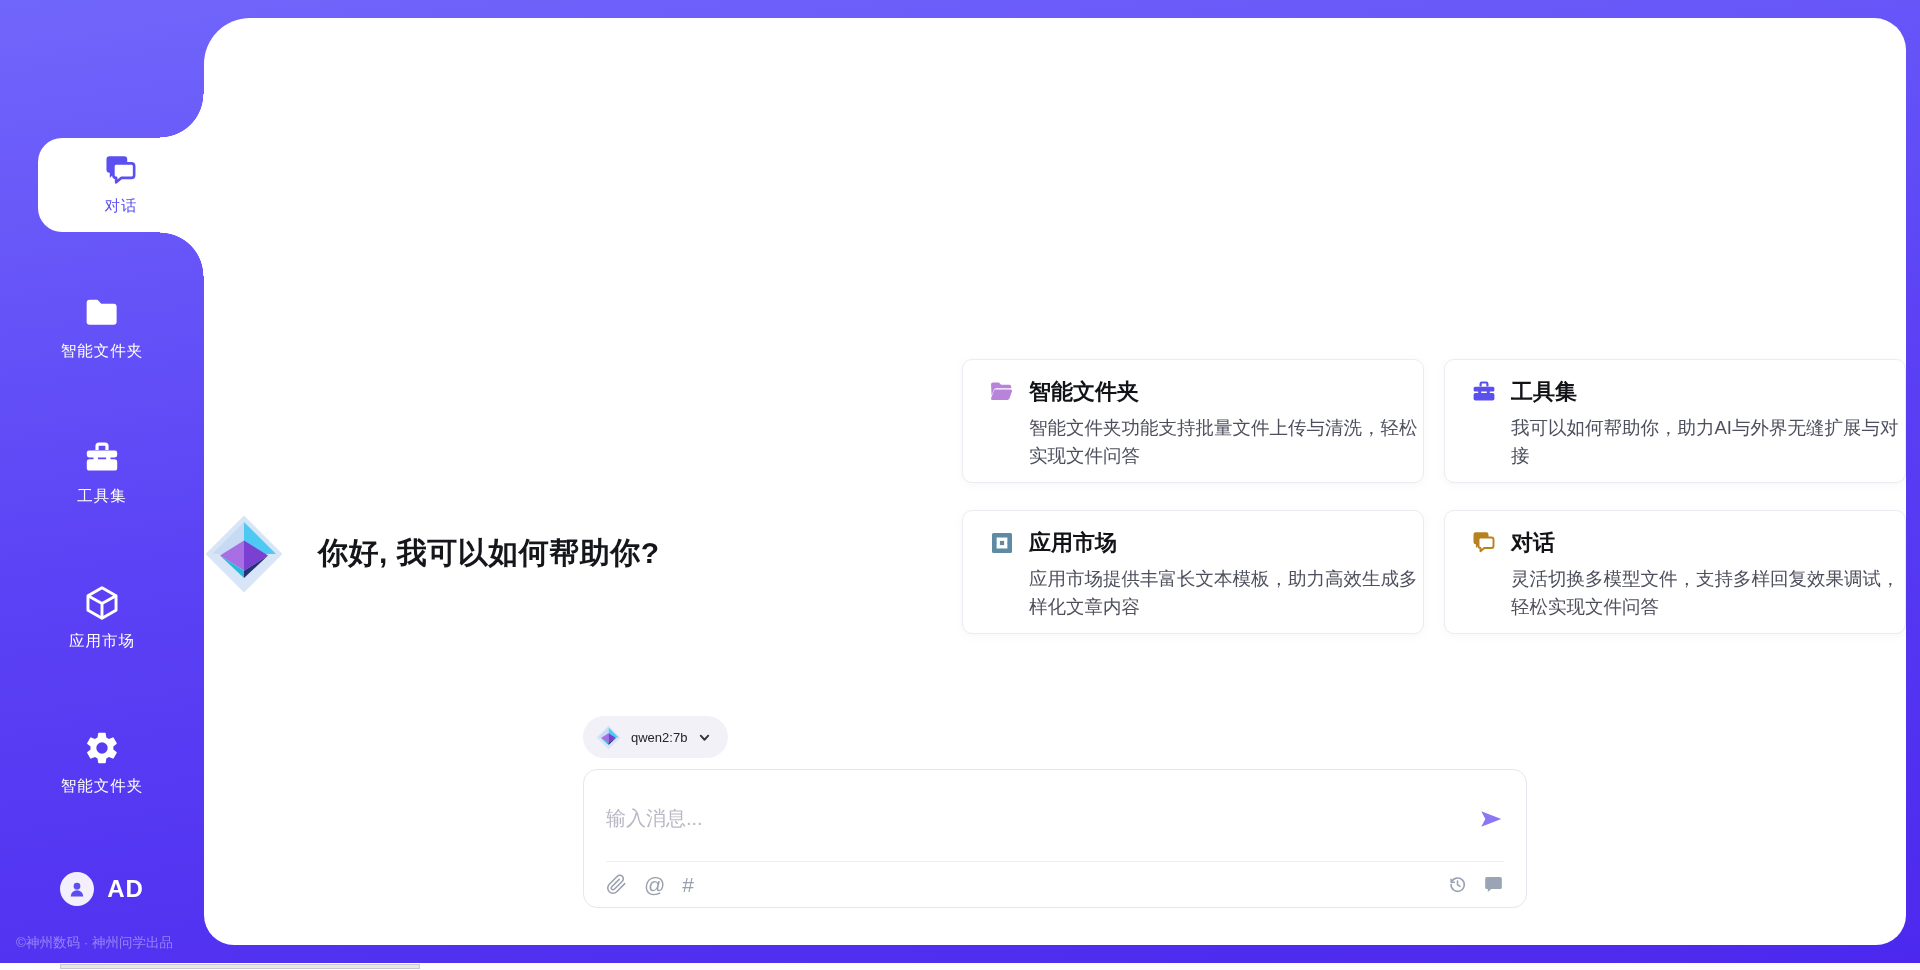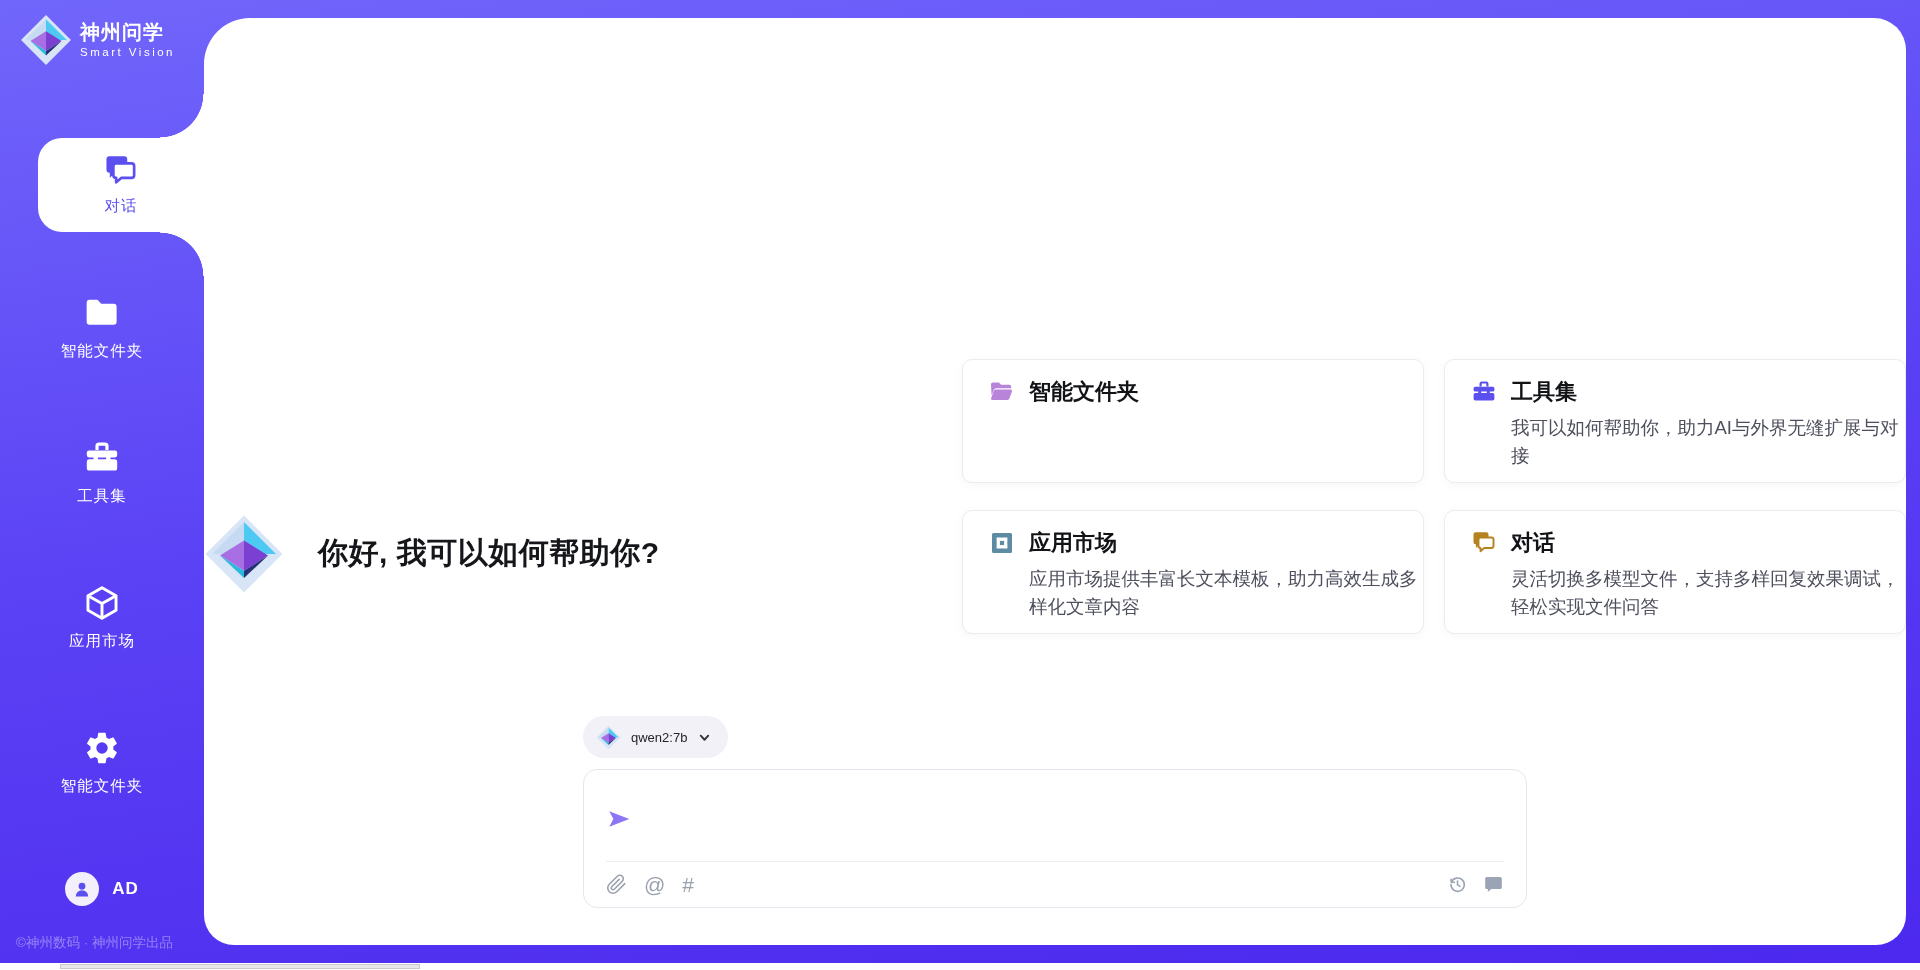--- a/index.html
+++ b/index.html
@@ -29,21 +29,21 @@
             align-items:center;gap:9px;cursor:pointer;}
   .nav-item svg{width:38px;height:38px;color:#fff;}
   .nav-label{font-size:15.5px;letter-spacing:1px;color:#fff;}
   .ni-folder{top:294px;} .ni-tool{top:439px;} .ni-market{top:584px;} .ni-settings{top:729px;}
 
   .user-row{position:absolute;left:0;top:872px;width:204px;display:flex;align-items:center;
             justify-content:center;gap:13px;cursor:pointer;}
   .avatar{width:34px;height:34px;border-radius:50%;background:#f3effc;display:flex;
           align-items:center;justify-content:center;}
   .avatar svg{width:20px;height:20px;}
-  .user-name{color:#fff;font-size:17px;font-weight:600;letter-spacing:1px;}
+  .user-name{color:#fff;font-size:24px;font-weight:600;letter-spacing:1px;}
   .copyright{position:absolute;left:16px;bottom:18px;font-size:13.5px;color:rgba(255,255,255,0.38);}
 
   
   .main{position:absolute;left:204px;top:18px;right:14px;bottom:25px;background:#fff;
         border-radius:46px 32px 30px 30px;}
   .content{height:100%;display:flex;flex-direction:row;align-items:center;position:relative;}
 
   .hero{margin-top:144px;width:944px;display:flex;align-items:center;gap:34px;}
   .hero svg{width:80px;height:80px;flex:0 0 auto;}
   .hero h1{margin:0;font-size:30px;font-weight:800;color:#15161a;letter-spacing:0.5px;}
@@ -151,29 +151,20 @@
     <symbol id="sym-chatfill" viewBox="0 0 24 24">
       <path d="M4.3 3.5h15.4A1.8 1.8 0 0 1 21.5 5.3v10a1.8 1.8 0 0 1-1.8 1.8H9.5l-4 3.4v-3.4h-1.2a1.8 1.8 0 0 1-1.8-1.8v-10a1.8 1.8 0 0 1 1.8-1.8z" fill="currentColor"></path>
     </symbol>
   </defs>
 </svg>
 
 <div class="app">
 
   <div class="sidebar">
 
-    <div class="brand">
-      <svg>
-          <use href="#sym-diamond"></use>
-        </svg>
-      <div class="brand-text">
-        <span class="brand-title">神州问学</span>
-        <span class="brand-sub">Smart Vision</span>
-      </div>
-    </div>
 
     <div class="nav-tab">
       <svg>
           <use href="#sym-chat"></use>
         </svg>
       <span class="nav-label">对话</span>
     </div>
 
     <div class="nav-item ni-folder">
       <svg>
@@ -227,20 +218,21 @@
 
       <div class="cards">
 
         <div class="card">
           <div class="card-head">
             <svg class="ic-purple">
                 <use href="#sym-folder-open"></use>
               </svg>
             <span class="card-title">智能文件夹</span>
           </div>
+          <div class="card-desc">智能文件夹功能支持批量文件上传与清洗，轻松实现文件问答</div>
         </div>
 
         <div class="card">
           <div class="card-head">
             <svg class="ic-indigo">
                 <use href="#sym-toolbox"></use>
               </svg>
             <span class="card-title">工具集</span>
           </div>
           <div class="card-desc">我可以如何帮助你，助力AI与外界无缝扩展与对接</div>
@@ -275,20 +267,21 @@
               <use href="#sym-diamond"></use>
             </svg>
           <span class="model-name">qwen2:7b</span>
           <svg class="chev">
               <use href="#sym-chevron"></use>
             </svg>
         </div>
 
         <div class="input-card">
           <div class="input-row">
+            <span class="placeholder">输入消息...</span>
             <svg class="send-btn">
                 <use href="#sym-send"></use>
               </svg>
           </div>
           <div class="tools-row">
             <div class="tools-left">
               <svg class="tool-icon">
                   <use href="#sym-paperclip"></use>
                 </svg>
               <span class="tool-glyph">@</span>

